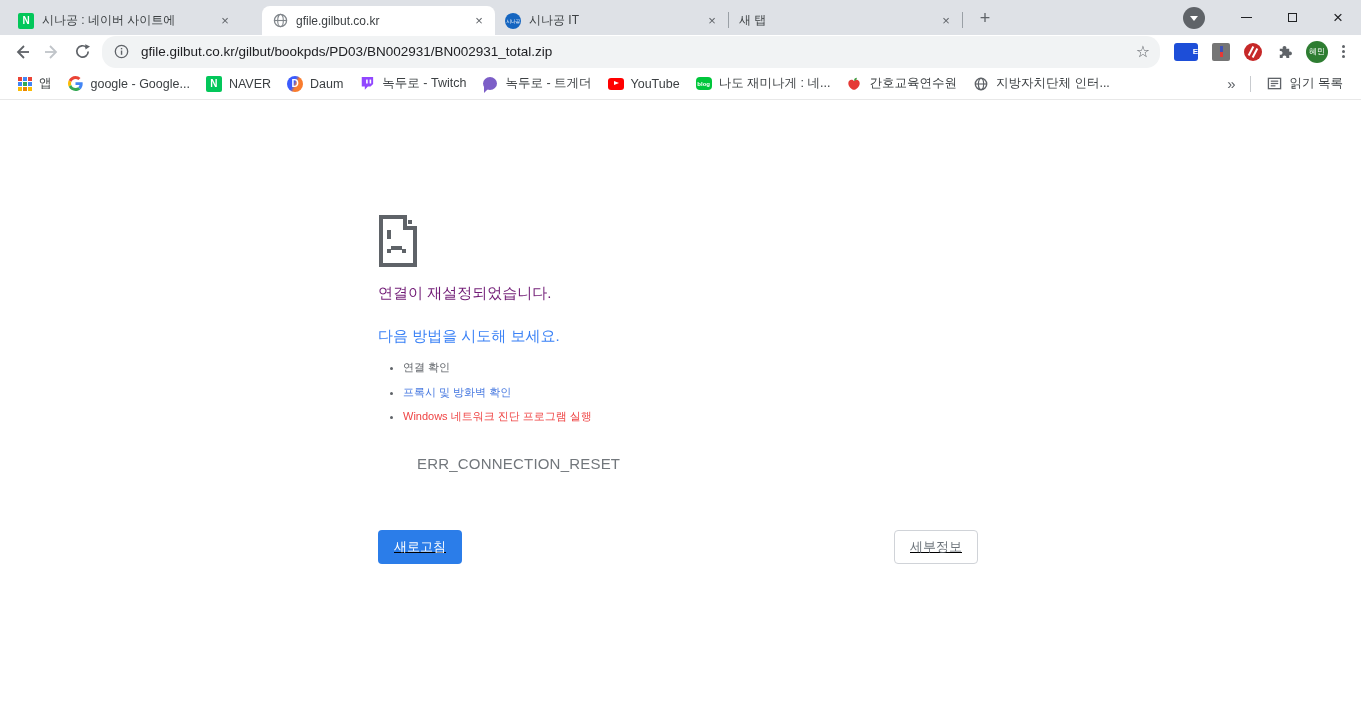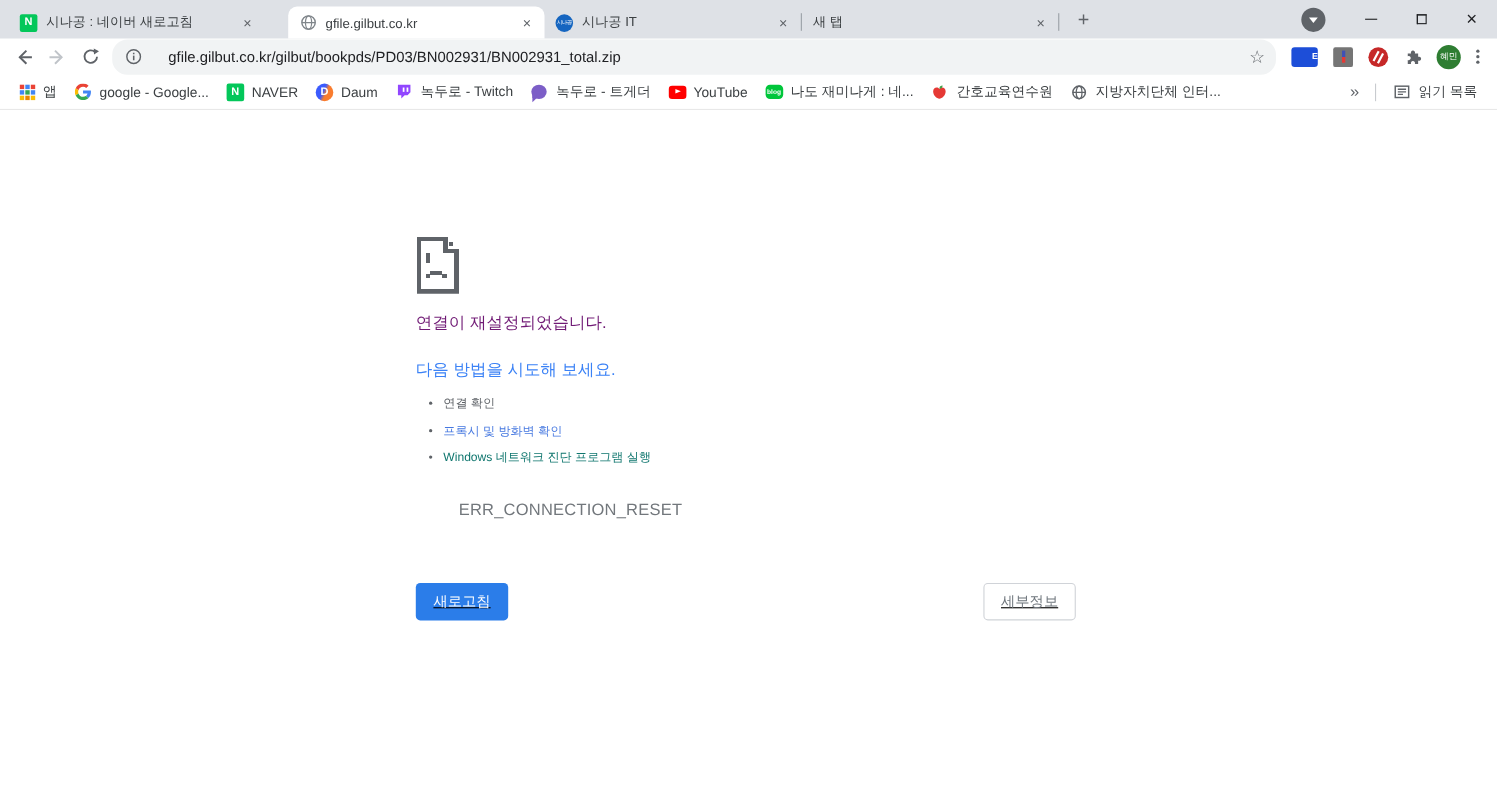--- a/index.html
+++ b/index.html
@@ -48,21 +48,21 @@
   .apps-grid span:nth-child(1){background:#ea4335}.apps-grid span:nth-child(2){background:#4285f4}
   .apps-grid span:nth-child(3){background:#ea4335}.apps-grid span:nth-child(4){background:#4285f4}
   .apps-grid span:nth-child(5){background:#34a853}.apps-grid span:nth-child(6){background:#4285f4}
   .apps-grid span:nth-child(7){background:#fbbc05}.apps-grid span:nth-child(8){background:#ea8600}
   .apps-grid span:nth-child(9){background:#fbbc05}
 
   
   .toolbar { height:33px; background:#fff; display:flex; align-items:center; padding:0 8px; gap:2px; }
   .nav-btn { width:28px; height:28px; display:flex; align-items:center; justify-content:center; flex:none; border-radius:50%; }
   .omnibox { flex:1; height:32px; background:#f1f3f4; border-radius:14px; margin:0 6px 0 4px;
-             display:flex; align-items:center; padding:0 10px 0 12px; gap:24px; }
+             display:flex; align-items:center; padding:0 10px 0 12px; gap:12px; }
   .omnibox .url { flex:1; font-size:13.5px; color:#202124; white-space:nowrap; overflow:hidden; }
   .star { font-size:16px; color:#5f6368; }
   .ext-icon { width:18px; height:18px; margin:0 6px; flex:none; display:flex; align-items:center; justify-content:center;
               font-size:8px; font-weight:bold; color:#fff; }
   .ext-ex { background:#1d4ed8; border-radius:3px;padding-left:24px; }
   .ext-bar { background:#757575; border-radius:2px; }
   .ext-bar i { display:block; width:3px; height:11px; background:linear-gradient(#3f51b5 55%,#e53935 55%); }
   .ext-red { background:#c62828; border-radius:50%; position:relative; overflow:hidden; }
   .ext-red i, .ext-red b { position:absolute; width:2px; height:10px; background:#fff; transform:rotate(28deg); }
   .ext-red i { left:6px; top:3px; } .ext-red b { left:10px; top:5px; }
@@ -96,21 +96,21 @@
   .btn-secondary { background:#fff; border:1px solid #d0d3d8; border-radius:4px; padding:7px 15px;
                    font-size:13px; color:#6e757c; cursor:pointer; font-family:inherit; }
   svg { display:block; }
 </style>
 </head>
 <body>
 
 <div class="tab-strip" style="background: rgb(222, 225, 230);">
   <div class="tab">
     <span class="fav fav-naver">N</span>
-    <span class="tab-title">시나공 : 네이버 새로고침</span>
+    <span class="tab-title">시나공 : 네이버 사이트에</span>
     <span class="tab-close">×</span>
   </div>
   <div class="tab active">
     <span class="fav">
       <svg width="15" height="15" viewBox="0 0 16 16">
           <circle cx="8" cy="8" r="6.5" fill="none" stroke="#80868b" stroke-width="1.4"></circle>
           <ellipse cx="8" cy="8" rx="3" ry="6.5" fill="none" stroke="#80868b" stroke-width="1.2"></ellipse>
           <line x1="1.5" y1="8" x2="14.5" y2="8" stroke="#80868b" stroke-width="1.2"></line>
         </svg>
     </span>
@@ -300,21 +300,21 @@
       <rect x="13" y="31" width="11" height="4" fill="#5f6368"></rect>
       <rect x="9" y="34" width="4" height="4" fill="#5f6368"></rect>
       <rect x="24" y="34" width="4" height="4" fill="#5f6368"></rect>
     </svg>
 
     <p class="err-msg">연결이 재설정되었습니다.</p>
     <p class="err-intro">다음 방법을 시도해 보세요.</p>
     <ul class="err-list">
       <li><span>연결 확인</span></li>
       <li><a class="err-link link-color" style="color: rgb(70, 120, 224);">프록시 및 방화벽 확인</a></li>
-      <li><a class="err-link link-color" style="color: #0f766e;">Windows 네트워크 진단 프로그램 실행</a></li>
+      <li><a class="err-link link-color" style="color: #ef4444;">Windows 네트워크 진단 프로그램 실행</a></li>
     </ul>
     <div class="err-code">ERR_CONNECTION_RESET</div>
     <div class="btn-row">
       <button class="btn-primary accent-bg" style="background: rgb(43, 125, 233);">새로고침</button>
       <button class="btn-secondary">세부정보</button>
     </div>
   </div>
 </div>
 
 </body></html>

